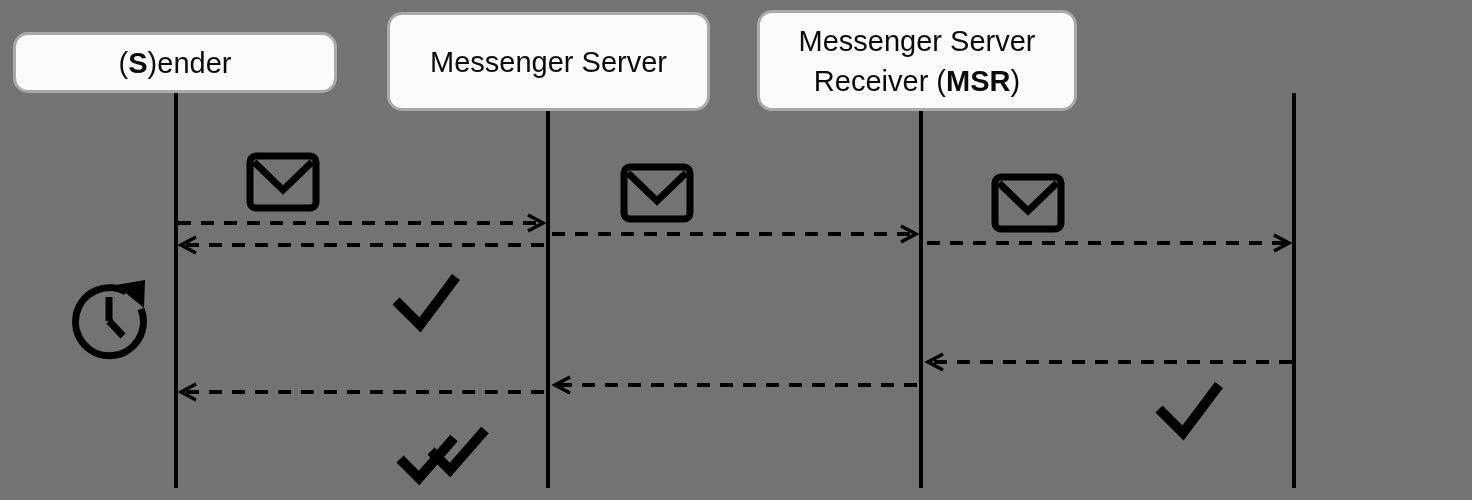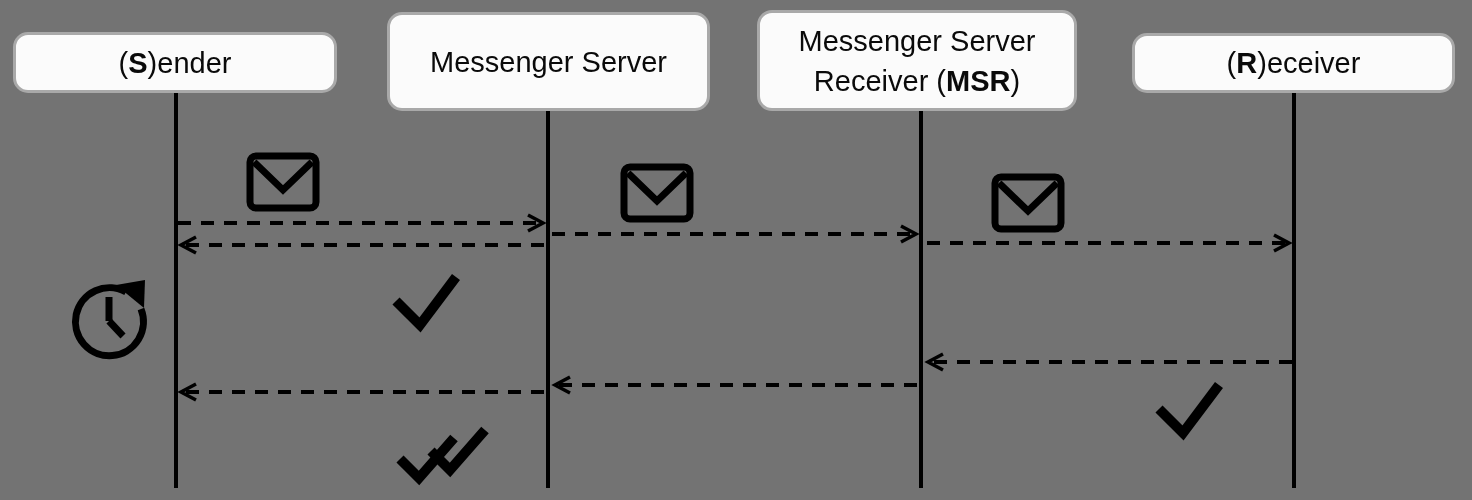--- a/index.html
+++ b/index.html
@@ -46,23 +46,20 @@
     </div>
   </div>
 
   <div class="actor-box" style="left:757px;top:10px;width:320px;height:101px">
     <div class="actor-label">
       <div>Messenger Server</div>
       <div><span>Receiver (</span><b>MSR</b><span>)</span></div>
     </div>
   </div>
 
-  <div class="actor-box" style="left:1132px;top:33px;width:323px;height:60px">
-    <div class="actor-label"><span>(</span><b>R</b><span>)eceiver</span></div>
-  </div>
 
   <svg id="overlay" width="1472" height="500" viewBox="0 0 1472 500">
 
     <line x1="176" y1="93" x2="176" y2="488" stroke="#000" stroke-width="4"></line>
     <line x1="548" y1="111" x2="548" y2="488" stroke="#000" stroke-width="4"></line>
     <line x1="921" y1="111" x2="921" y2="488" stroke="#000" stroke-width="4"></line>
     <line x1="1294" y1="93" x2="1294" y2="488" stroke="#000" stroke-width="4"></line>
 
     <g stroke="#000" fill="none">
       <line x1="178" y1="223" x2="540" y2="223" stroke-width="4" stroke-dasharray="13 10"></line>

